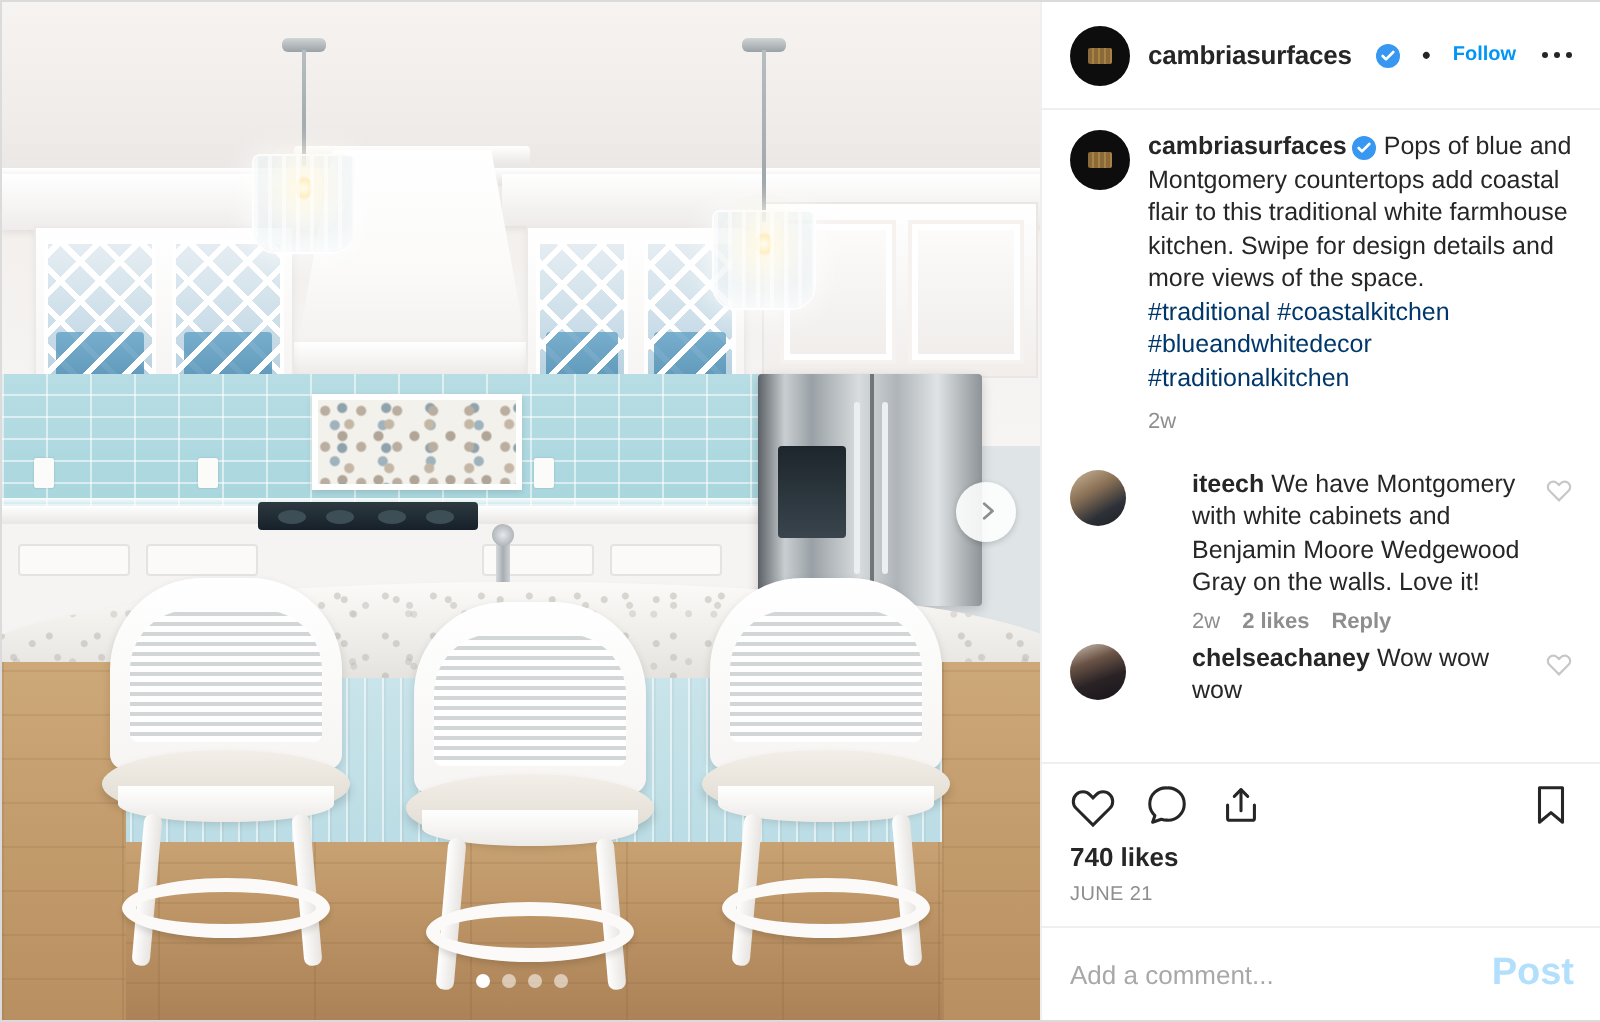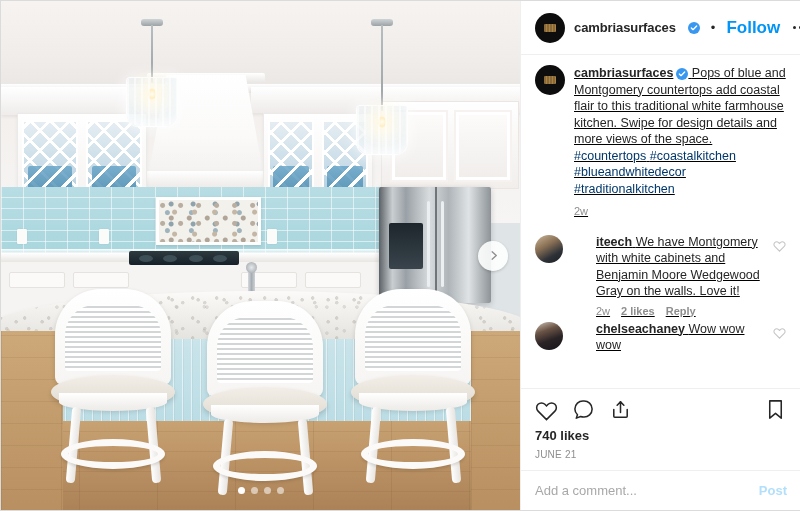--- a/index.html
+++ b/index.html
@@ -372,25 +372,25 @@
   .uname{
     font-size:13px; font-weight:bold; color:#262626; letter-spacing:-.1px;
     white-space:nowrap;
   }
   .verified{
     width:12px; height:12px; border-radius:50%; background:#3897f0;
     display:inline-flex; align-items:center; justify-content:center;
     flex:0 0 12px; margin-left:3px;
   }
   .dot-sep{ color:#262626; font-size:13px; margin:0 2px; }
-  .follow{ color:#0095f6; font-size:17px; font-weight:bold; cursor:pointer; }
+  .follow{ color:#0095f6; font-size:10px; font-weight:bold; cursor:pointer; }
   .more{ margin-left:auto; display:flex; gap:3px; padding:4px; cursor:pointer; }
   .more i{ width:3px; height:3px; border-radius:50%; background:#262626; display:block; }
 
-  .feed{ flex:1 1 auto; overflow:hidden; padding:10px 14px 0 14px;text-decoration:underline; }
+  .feed{ flex:1 1 auto; overflow:hidden; padding:10px 14px 0 14px; }
 
   .cap-row{ display:flex; gap:9px; margin-bottom:14px; }
   .cap-av{ width:30px; height:30px; border-radius:50%; flex:0 0 30px; }
   .cap-txt{ font-size:12.5px; line-height:16.5px; color:#262626; }
   .cap-txt b{ font-weight:bold; }
   .tag{ color:#00376b; }
   .time-small{ font-size:11px; color:#8e8e8e; margin-top:6px; display:block; }
 
   .cmt{ display:flex; gap:9px; margin-bottom:4px; }
   .cmt-av{ width:28px; height:28px; border-radius:50%; flex:0 0 28px; margin-top:1px; }
@@ -418,21 +418,21 @@
 
   .addbar{
     display:flex; align-items:center; border-top:1px solid #efefef;
     padding:12px 14px; flex:0 0 auto;
   }
   .addbar input{
     flex:1 1 auto; border:none; outline:none;
     font-size:13px; color:#262626; font-family:"Liberation Sans", sans-serif;
   }
   .addbar input::placeholder{ color:#a8a8a8; }
-  .post-btn{ color:#b2dffc; font-size:13px; font-weight:bold; cursor:pointer; }
+  .post-btn{ color:#b2dffc; font-size:19px; font-weight:bold; cursor:pointer; }
 </style>
 </head>
 <body>
 
 <div class="post">
 
   <div class="media">
     <div class="scene">
       <div class="ceiling"></div>
       <div class="wall"></div>
@@ -590,21 +590,21 @@
             <span class="mark"></span>
           </div>
         <div class="cap-txt">
           <b>cambriasurfaces</b><span class="verified" style="vertical-align:-1px;">
             <svg width="8" height="8" viewBox="0 0 24 24" fill="none" stroke="#fff" stroke-width="4" stroke-linecap="round" stroke-linejoin="round">
               <polyline points="20 6 9 17 4 12"></polyline>
             </svg>
           </span>
           <span>Pops of blue and Montgomery countertops add coastal flair to this traditional white farmhouse kitchen. Swipe for design details and more views of the space.</span>
           <div>
-            <span class="tag">#countertops</span>
+            <span class="tag">#traditional</span>
             <span class="tag">#coastalkitchen</span><br>
             <span class="tag">#blueandwhitedecor</span><br>
             <span class="tag">#traditionalkitchen</span>
           </div>
           <span class="time-small">2w</span>
         </div>
       </div>
 
       <div class="cmt">
         <div class="av ph1 cmt-av"></div>

